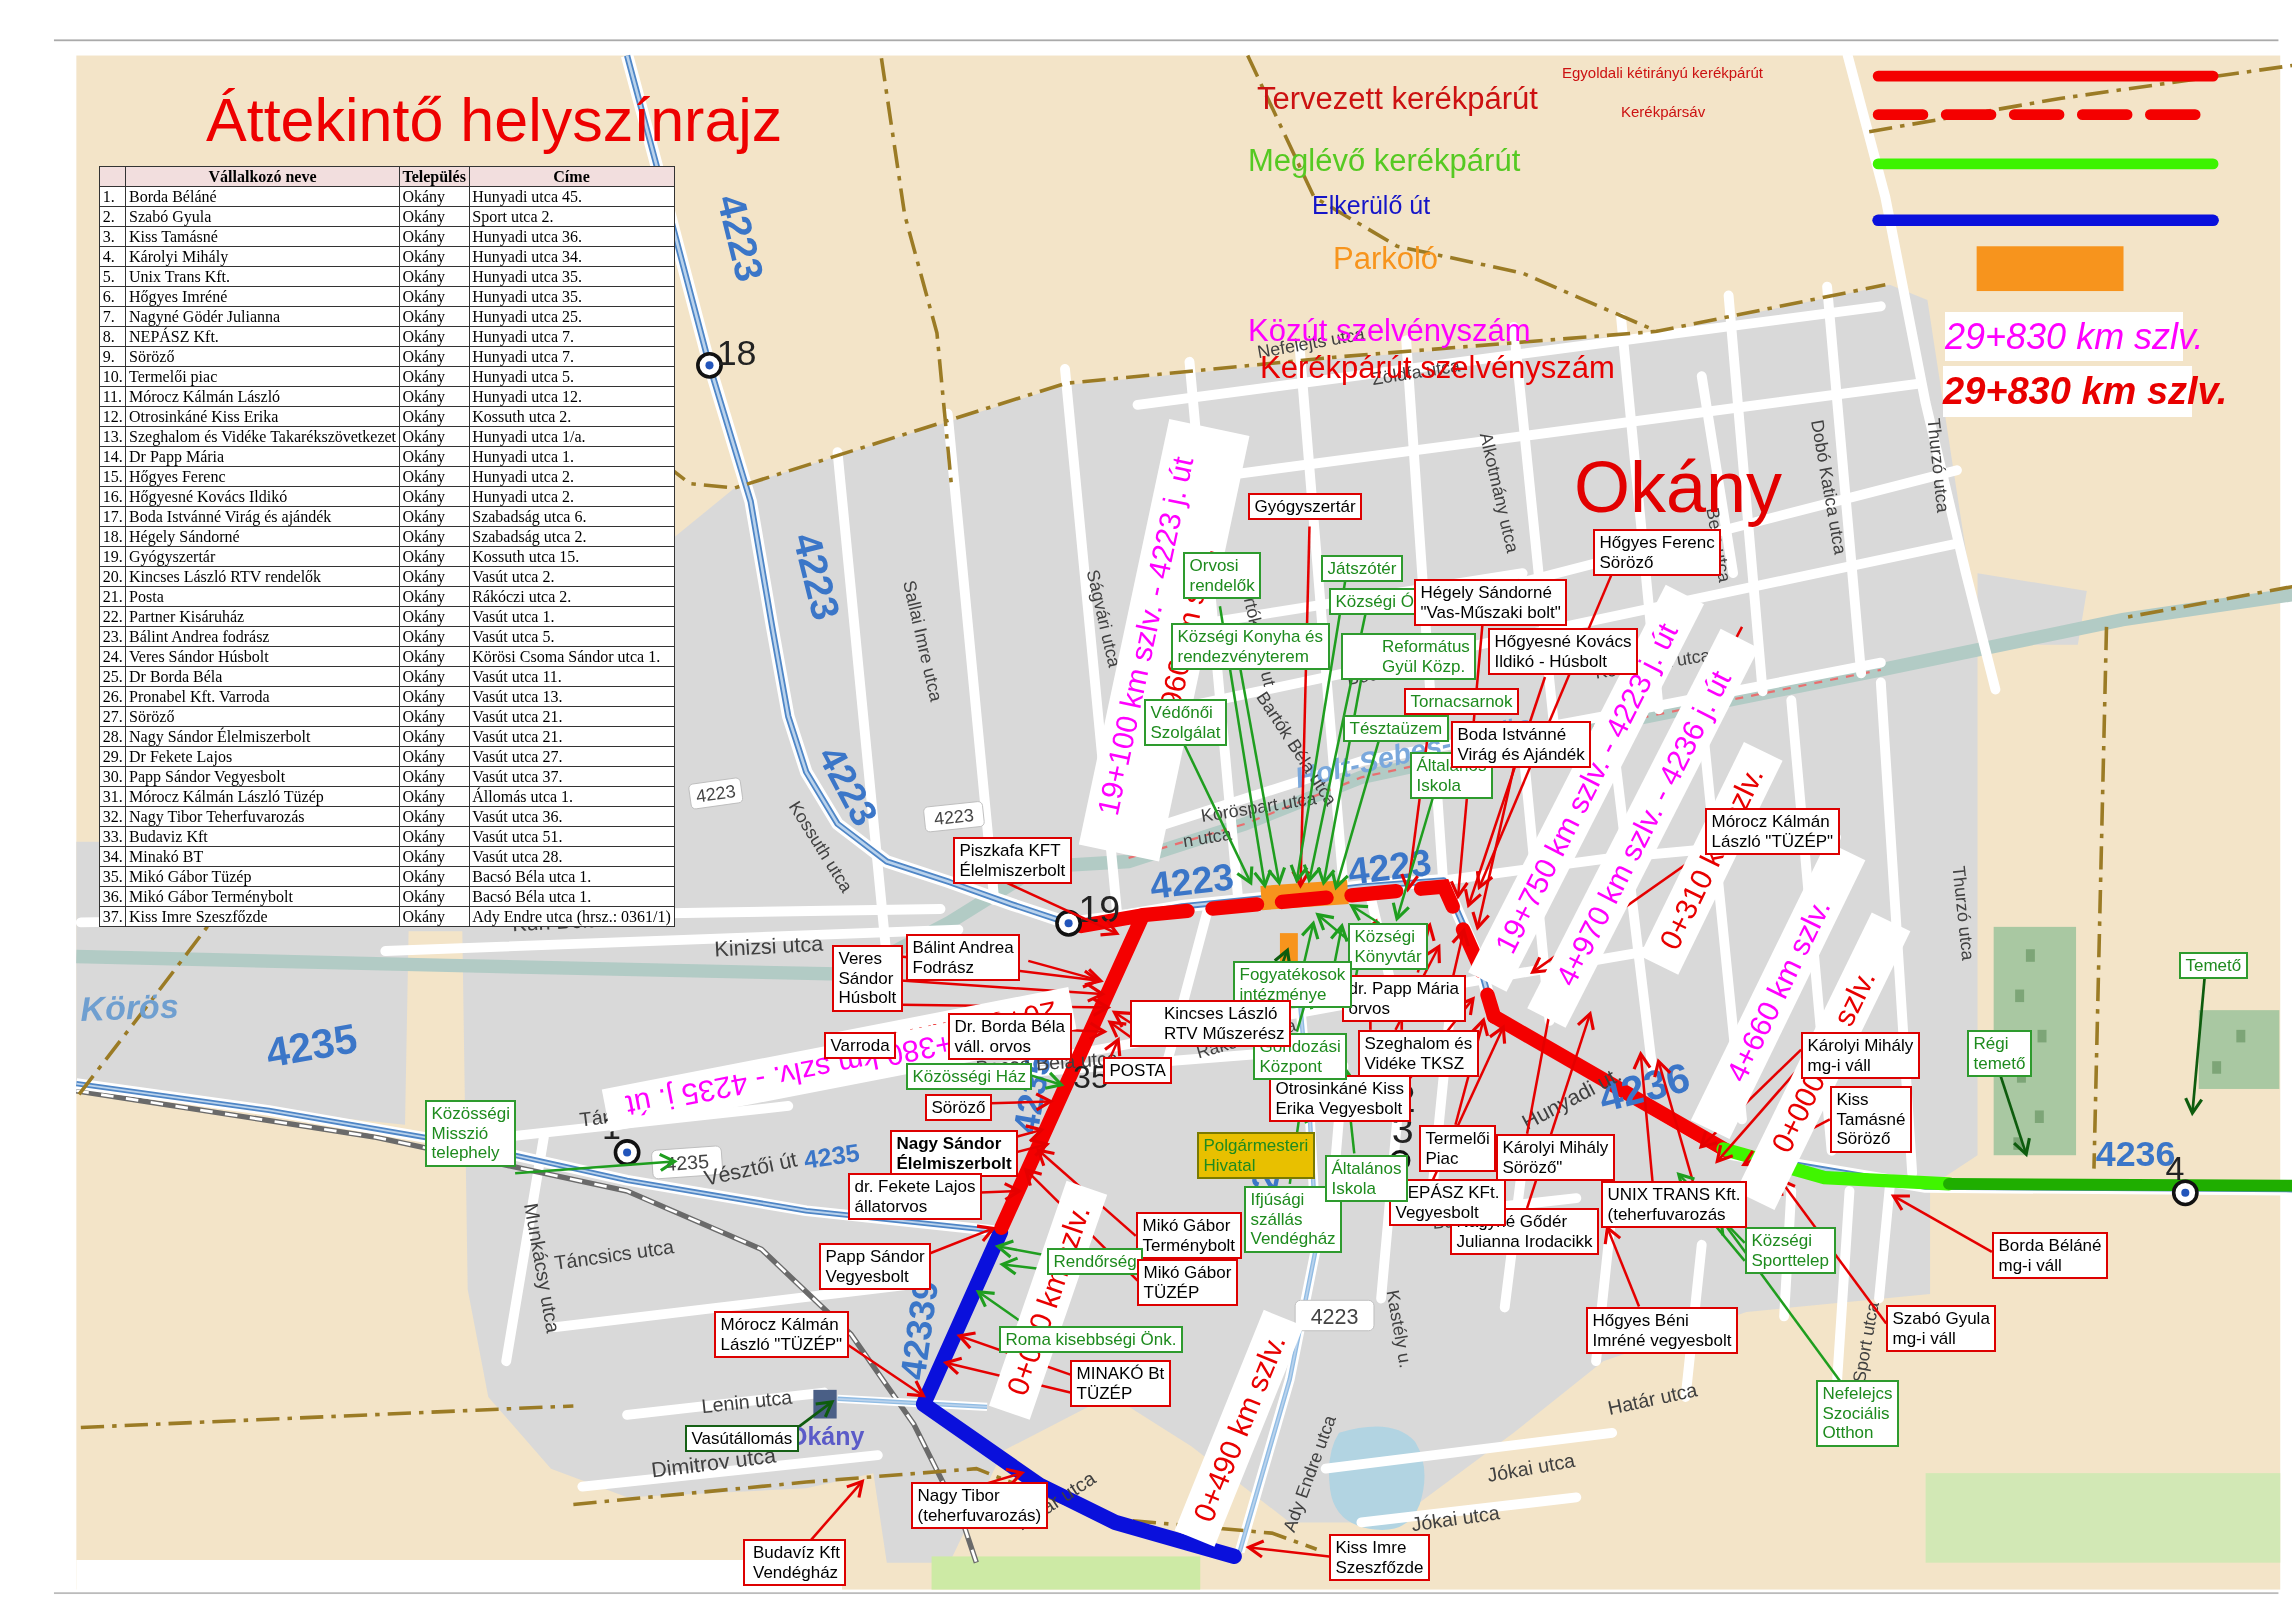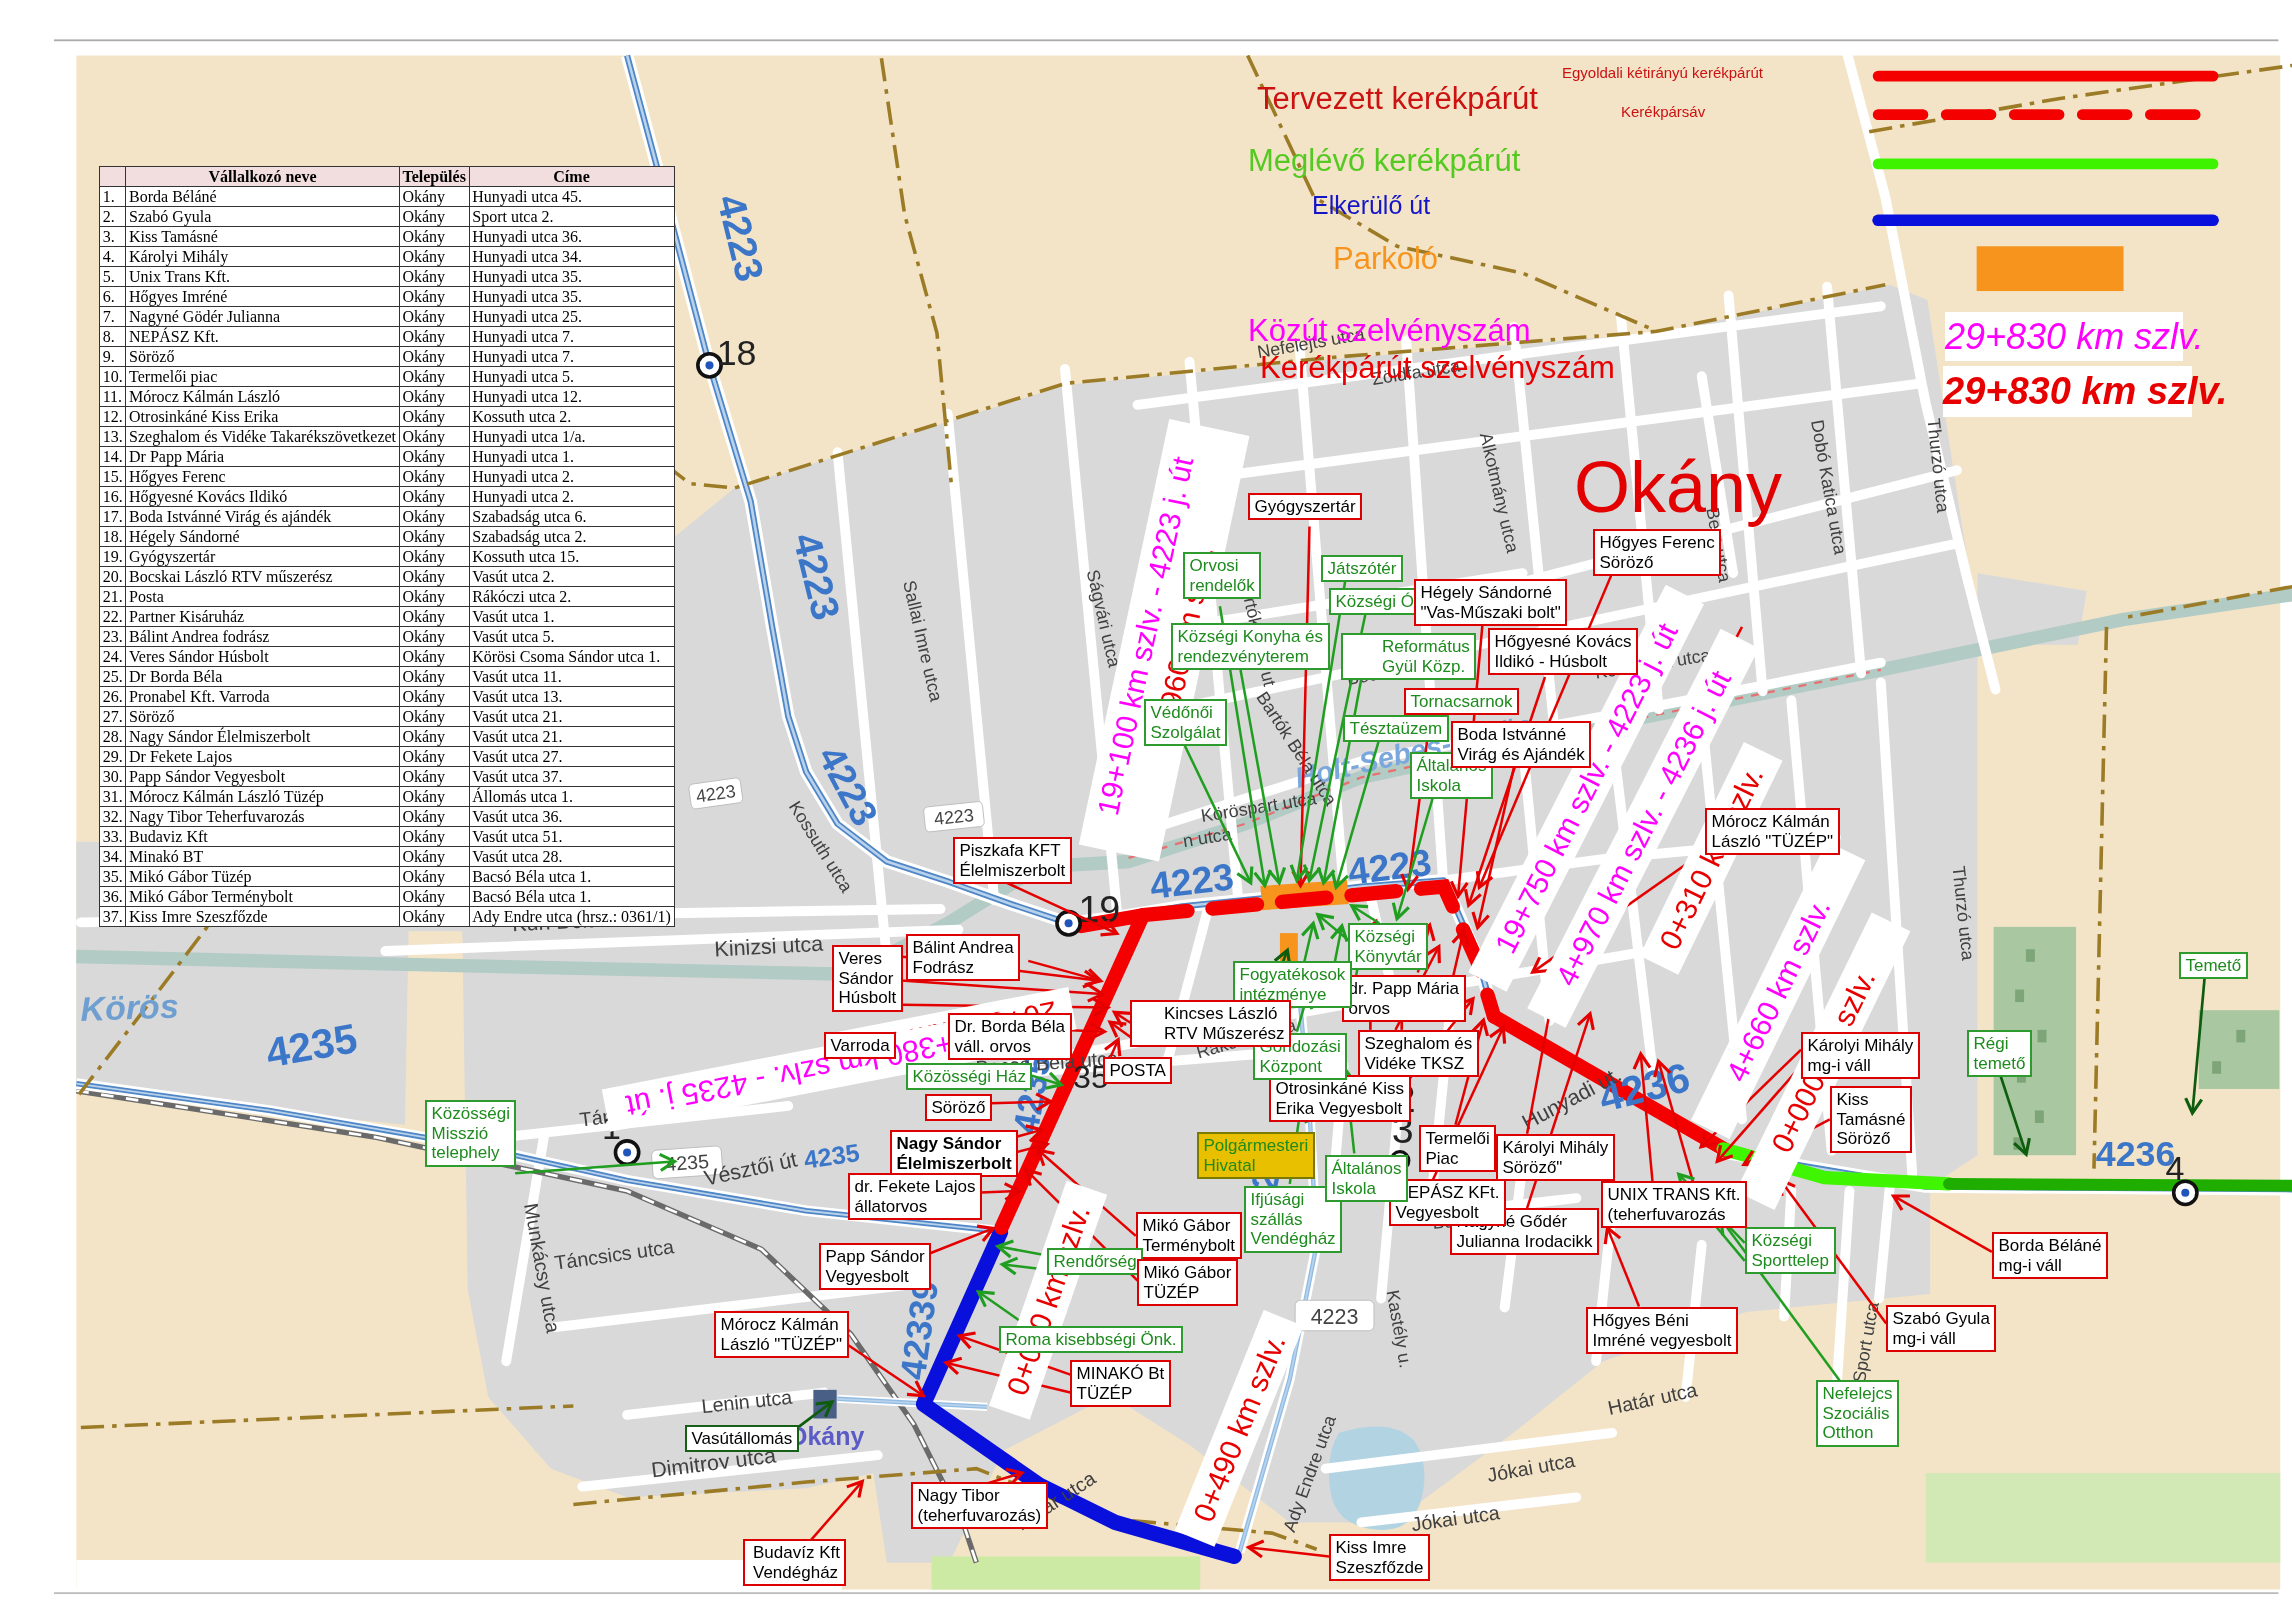--- a/index.html
+++ b/index.html
@@ -352,20 +352,21 @@
 <g>
         <line x1="1418" y1="1112" x2="1437" y2="1062" stroke="#0e5c0e" stroke-width="3" marker-end="url(#ad)"></line>
         <line x1="880" y1="1602" x2="928" y2="1566" stroke="#0e5c0e" stroke-width="3" marker-end="url(#ad)"></line>
         <line x1="2462" y1="1087" x2="2448" y2="1242" stroke="#0e5c0e" stroke-width="3" marker-end="url(#ad)"></line>
         <line x1="2232" y1="1196" x2="2262" y2="1288" stroke="#0e5c0e" stroke-width="3" marker-end="url(#ad)"></line>
       </g>
 <line x1="1530" y1="1133" x2="1530" y2="1150" stroke="#e50000" stroke-width="3"></line>
 <line x1="1565" y1="1133" x2="1565" y2="1150" stroke="#e50000" stroke-width="3"></line>
 </svg>
 
+<div class="leg" style="left:206px;top:85px;font-size:61px;color:#ee0000;">Áttekintő helyszínrajz</div>
 
 <div class="leg" style="left:1257px;top:81px;font-size:31px;color:#cc1111;">Tervezett kerékpárút</div>
 
 <div class="leg" style="left:1562px;top:64px;font-size:15px;color:#cc1111;">Egyoldali kétirányú kerékpárút</div>
 
 <div class="leg" style="left:1621px;top:103px;font-size:15px;color:#cc1111;">Kerékpársáv</div>
 
 <div class="leg" style="left:1248px;top:143px;font-size:31px;color:#55c922;">Meglévő kerékpárút</div>
 
 <div class="leg" style="left:1312px;top:191px;font-size:25px;color:#1515c8;">Elkerülő út</div>
@@ -670,21 +671,21 @@
           <td>Szabadság utca 2.</td>
         </tr>
         <tr>
           <td>19.</td>
           <td>Gyógyszertár</td>
           <td>Okány</td>
           <td>Kossuth utca 15.</td>
         </tr>
         <tr>
           <td>20.</td>
-          <td>Bocskai László RTV műszerész</td>
+          <td>Kincses László RTV rendelők</td>
           <td>Okány</td>
           <td>Vasút utca 2.</td>
         </tr>
         <tr>
           <td>21.</td>
           <td>Posta</td>
           <td>Okány</td>
           <td>Rákóczi utca 2.</td>
         </tr>
         <tr>

